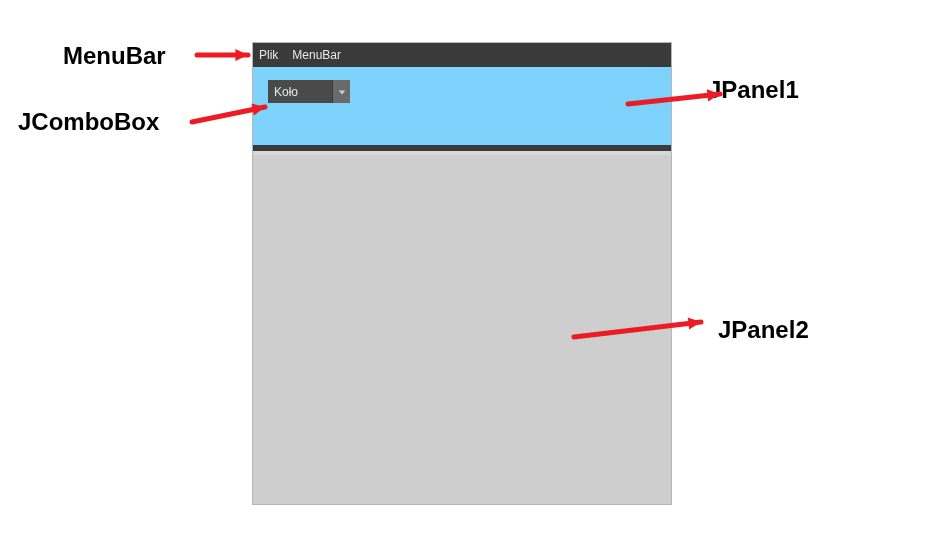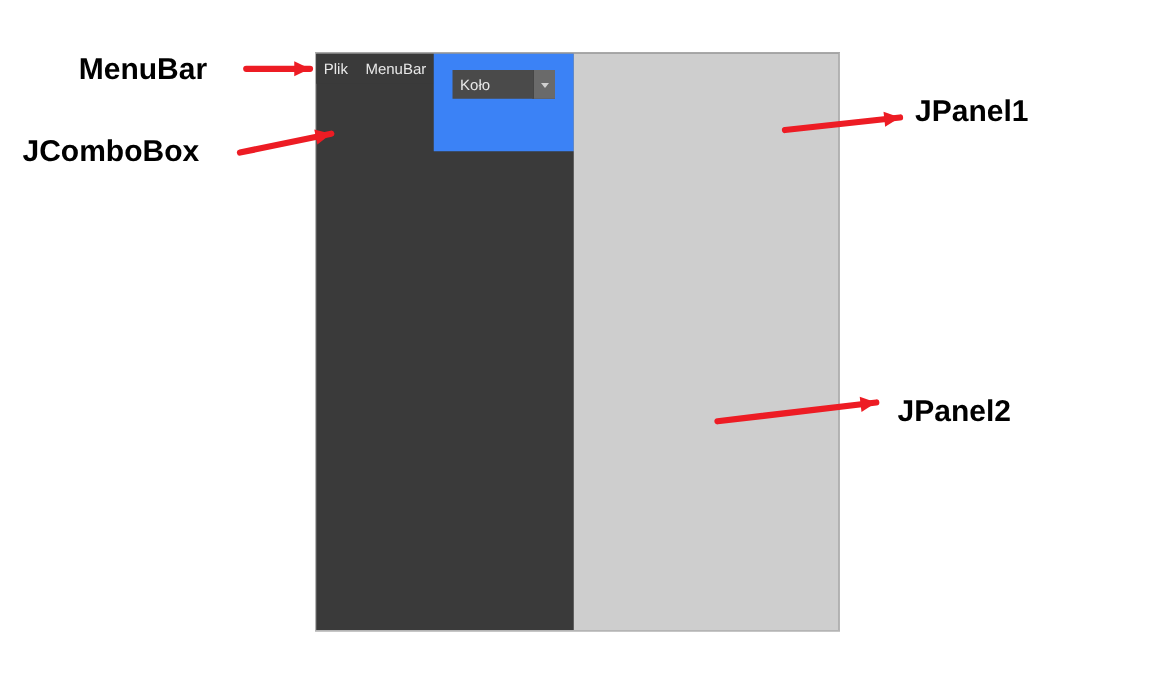--- a/index.html
+++ b/index.html
@@ -17,37 +17,37 @@
     }
     .app-window {
       position: absolute;
       left: 252px;
       top: 42px;
       width: 420px;
       height: 463px;
       border: 1px solid #b5b5b5;
       background: #3a3a3a;
       display: flex;
-      flex-direction: row;
+      flex-direction: column;
     }
     .menubar {
       height: 24px;
       background: #3a3a3a;
       display: flex;
       align-items: center;
       padding: 0 6px;
       gap: 14px;
     }
     .menubar .menu-item {
       color: #e8e8e8;
       font-size: 12px;
       cursor: default;
     }
     .jpanel1 {
-      background: #3b82f6;
+      background: #7dd3fc;
       height: 78px;
       padding: 13px 15px;
     }
     .combobox {
       width: 82px;
       height: 23px;
       background: #4a4a4a;
       display: flex;
       align-items: stretch;
       border: 0;
@@ -85,21 +85,21 @@
       background: #cecece;
     }
     .label {
       position: absolute;
       font-size: 24px;
       color: #000;
       font-weight: 700;
     }
     .label-menubar { left: 63px; top: 42px; }
     .label-jcombobox { left: 18px; top: 108px; }
-    .label-jpanel1 { left: 732px; top: 76px; }
+    .label-jpanel1 { left: 708px; top: 76px; }
     .label-jpanel2 { left: 718px; top: 316px; }
     .arrow {
       position: absolute;
       pointer-events: none;
     }
   </style>
 </head>
 <body>
 
 <div class="app-window">

